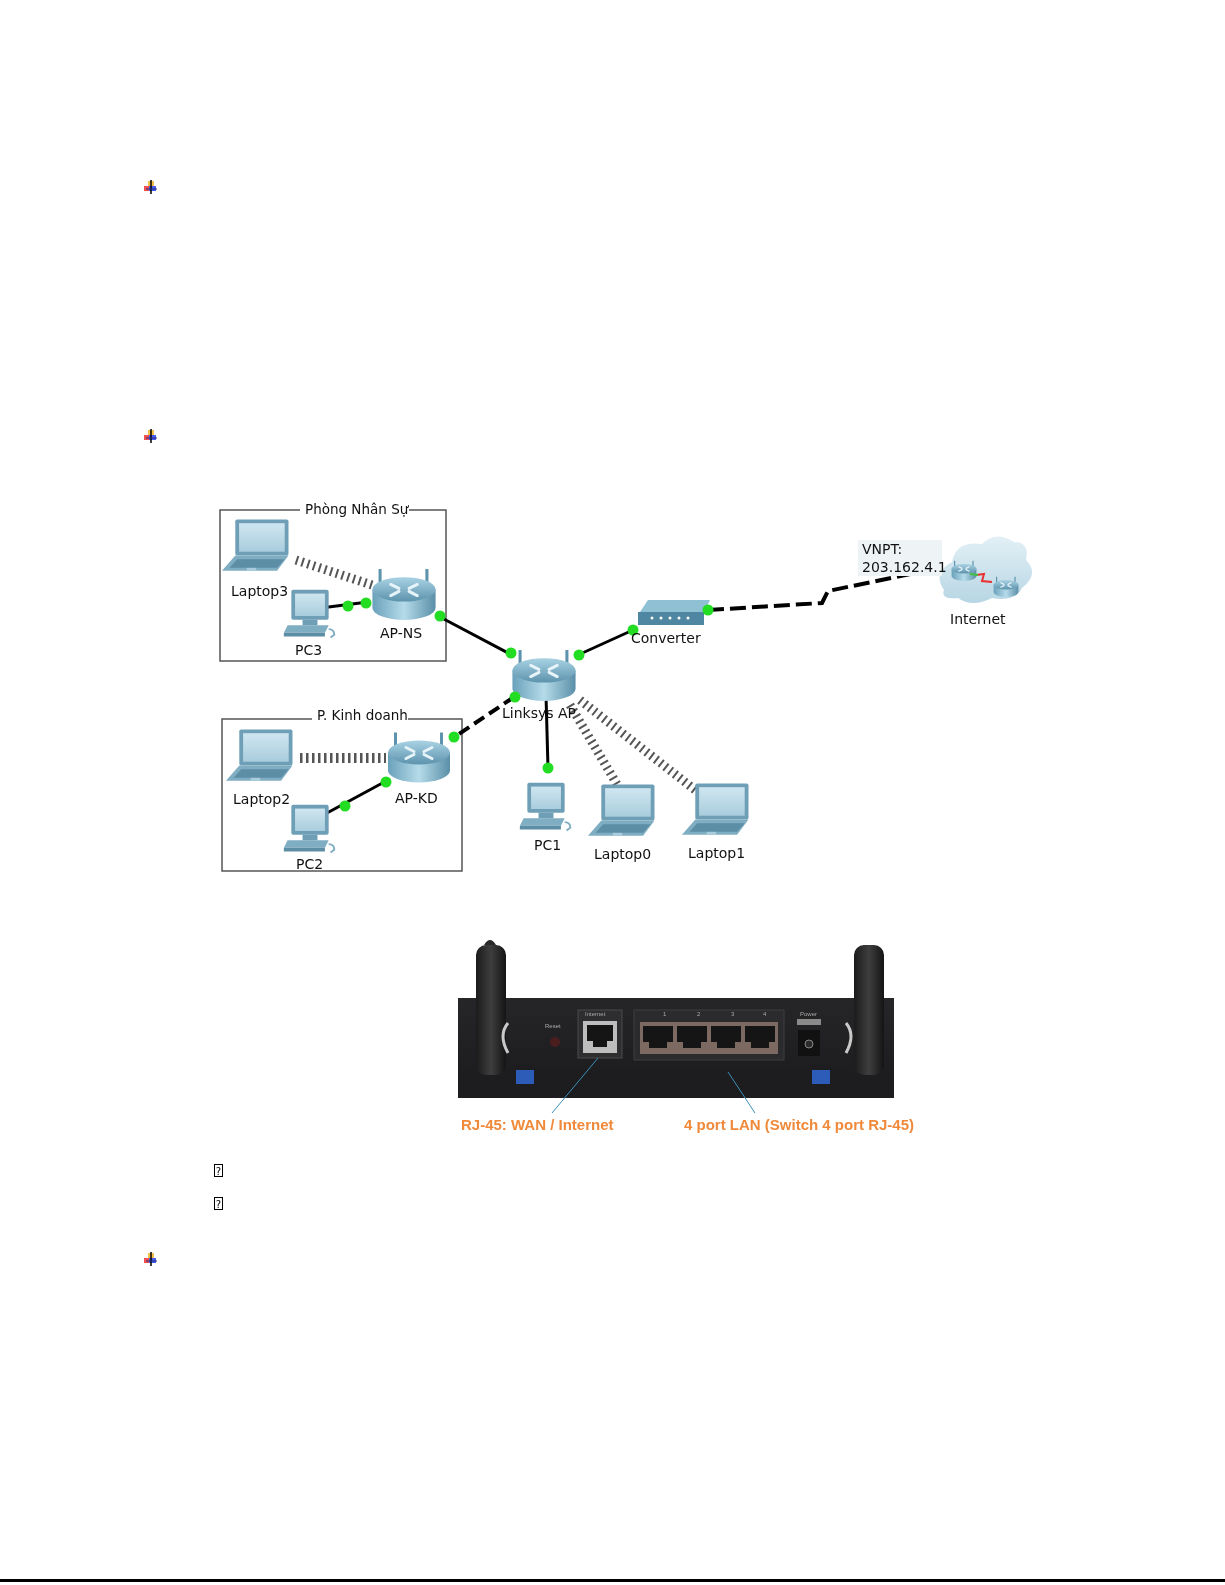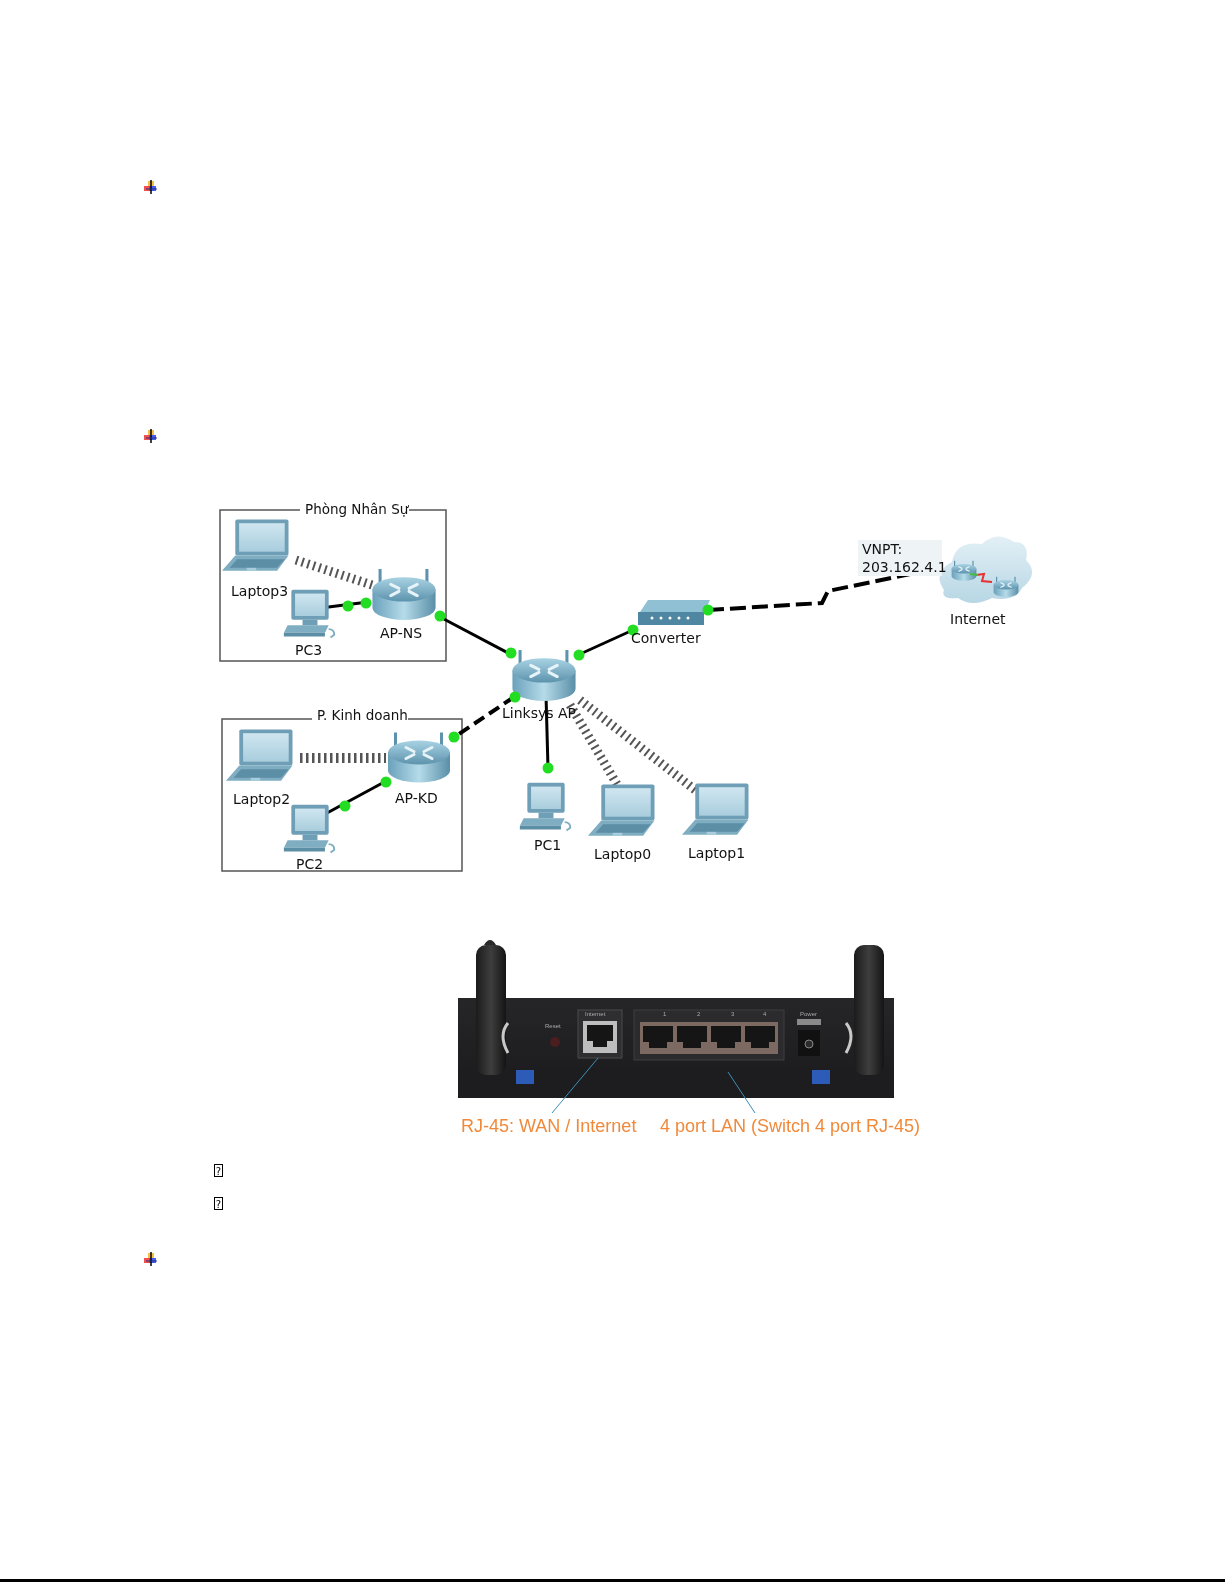--- a/index.html
+++ b/index.html
@@ -3,21 +3,21 @@
 <meta charset="utf-8">
 <style>
   html, body { margin:0; padding:0; background:#ffffff; }
   body { width:1225px; height:1585px; position:relative; overflow:hidden; font-family:"Liberation Sans", sans-serif; }
   .bullet { position:absolute; width:16px; height:16px; }
   .qbox { position:absolute; width:9px; height:13px; border:1px solid #000; font-family:"DejaVu Sans", sans-serif; font-size:10px; line-height:13px; text-align:center; color:#000; box-sizing:border-box; }
   #diagram { position:absolute; left:0; top:0; }
   .dlabel { font-family:"DejaVu Sans", sans-serif; font-size:14px; fill:#111; }
   .grouplabel { font-family:"DejaVu Sans", sans-serif; font-size:13.5px; fill:#111; }
   #router-photo { position:absolute; left:0; top:0; }
-  .caption { position:absolute; font-family:"Liberation Sans", sans-serif; font-weight:normal; font-size:18px; color:#f0893a; white-space:nowrap; }
+  .caption { position:absolute; font-family:"Liberation Sans", sans-serif; font-weight:bold; font-size:15px; color:#f0893a; white-space:nowrap; }
   .footer-rule { position:absolute; left:0; top:1579px; width:1225px; height:3px; background:#000; }
 </style>
 </head>
 <body>
 
 <svg class="bullet" style="left:142px;top:179px" viewBox="0 0 16 16">
   <rect x="6" y="2" width="6" height="6" fill="#f5c04a"></rect>
   <rect x="2" y="7" width="6" height="5" fill="#f05050"></rect>
   <rect x="7" y="7" width="7" height="5" fill="#4a5cf0"></rect>
   <line x1="9" y1="1" x2="9" y2="15" stroke="#000" stroke-width="1.5"></line>
@@ -244,15 +244,15 @@
   <g>
     <rect x="798" y="1030" width="22" height="26" fill="#111"></rect>
     <circle cx="809" cy="1044" r="4" fill="#2b2b2b" stroke="#888" stroke-width="1"></circle>
   </g>
 
   <line x1="598" y1="1058" x2="552" y2="1113" stroke="#3a8fb7" stroke-width="1"></line>
   <line x1="728" y1="1072" x2="755" y2="1113" stroke="#3a8fb7" stroke-width="1"></line>
 </svg>
 
 <div class="caption" style="left:461px;top:1116px">RJ-45: WAN / Internet</div>
-<div class="caption" style="left:660px;top:1116px">4 port LAN (Switch 4 port RJ-45)</div>
+<div class="caption" style="left:684px;top:1116px">4 port LAN (Switch 4 port RJ-45)</div>
 
 <div class="footer-rule"></div>
 
 </body></html>

